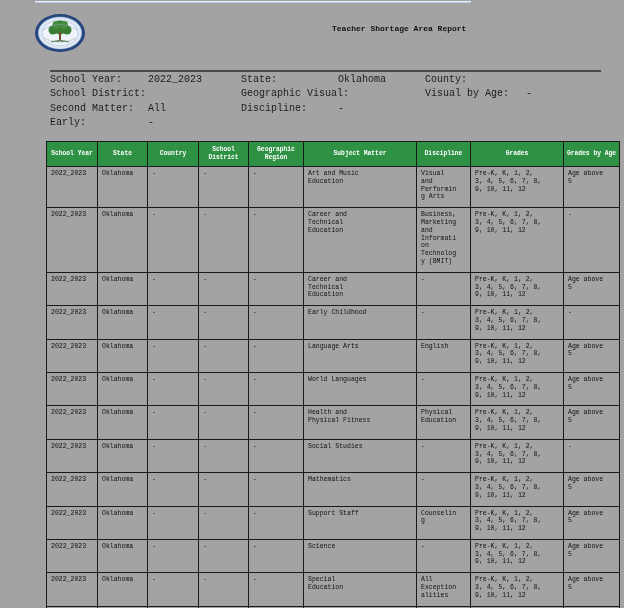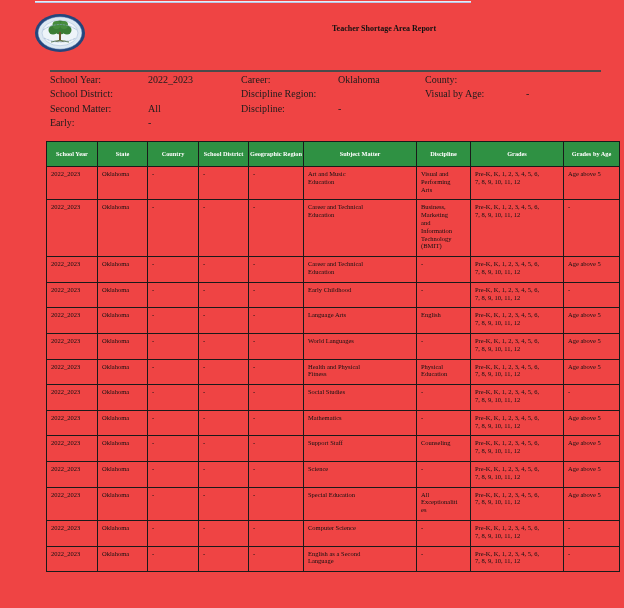--- a/index.html
+++ b/index.html
@@ -1,17 +1,17 @@
 <!DOCTYPE html>
 <html><head>
 <meta charset="utf-8">
 <style>
   html,body{margin:0;padding:0;background:#ffffff;}
-  #page{position:relative;width:624px;height:608px;background:#ef4444;overflow:hidden;
-        font-family:Liberation Serif, serif;color:#1a1a1a;}
+  #page{position:relative;width:624px;height:608px;background:#a3a3a3;overflow:hidden;
+        font-family:Liberation Mono, monospace;color:#1a1a1a;}
 
   
   #topline{position:absolute;top:2px;left:35px;width:436px;height:1px;background:#b7c6e6;}
   #topline2{position:absolute;top:1px;left:35px;width:436px;height:1px;background:#e8eef8;}
 
   
   #logo{position:absolute;left:34px;top:13px;width:52px;height:40px;}
 
   
   #title{position:absolute;left:332px;top:24px;font-size:8px;font-weight:bold;color:#111;}
@@ -73,30 +73,30 @@
     </svg>
   </div>
 
   <div id="title">Teacher Shortage Area Report</div>
 
   <div id="rule"></div>
 
   <div id="frow1" class="frow">
     <span class="fl1">School Year:</span>
     <span class="fv1">2022_2023</span>
-    <span class="fl2">Career:</span>
+    <span class="fl2">State:</span>
     <span class="fv2">Oklahoma</span>
     <span class="fl3">County:</span>
     <span class="fv3"></span>
   </div>
 
   <div id="frow2" class="frow">
     <span class="fl1">School District:</span>
     <span class="fv1"></span>
-    <span class="fl2">Discipline Region:</span>
+    <span class="fl2">Geographic Visual:</span>
     <span class="fv2"></span>
     <span class="fl3">Visual by Age:</span>
     <span class="fv3">-</span>
   </div>
 
   <div id="frow3" class="frow">
     <span class="fl1">Second Matter:</span>
     <span class="fv1">All</span>
     <span class="fl2">Discipline:</span>
     <span class="fv2">-</span>

